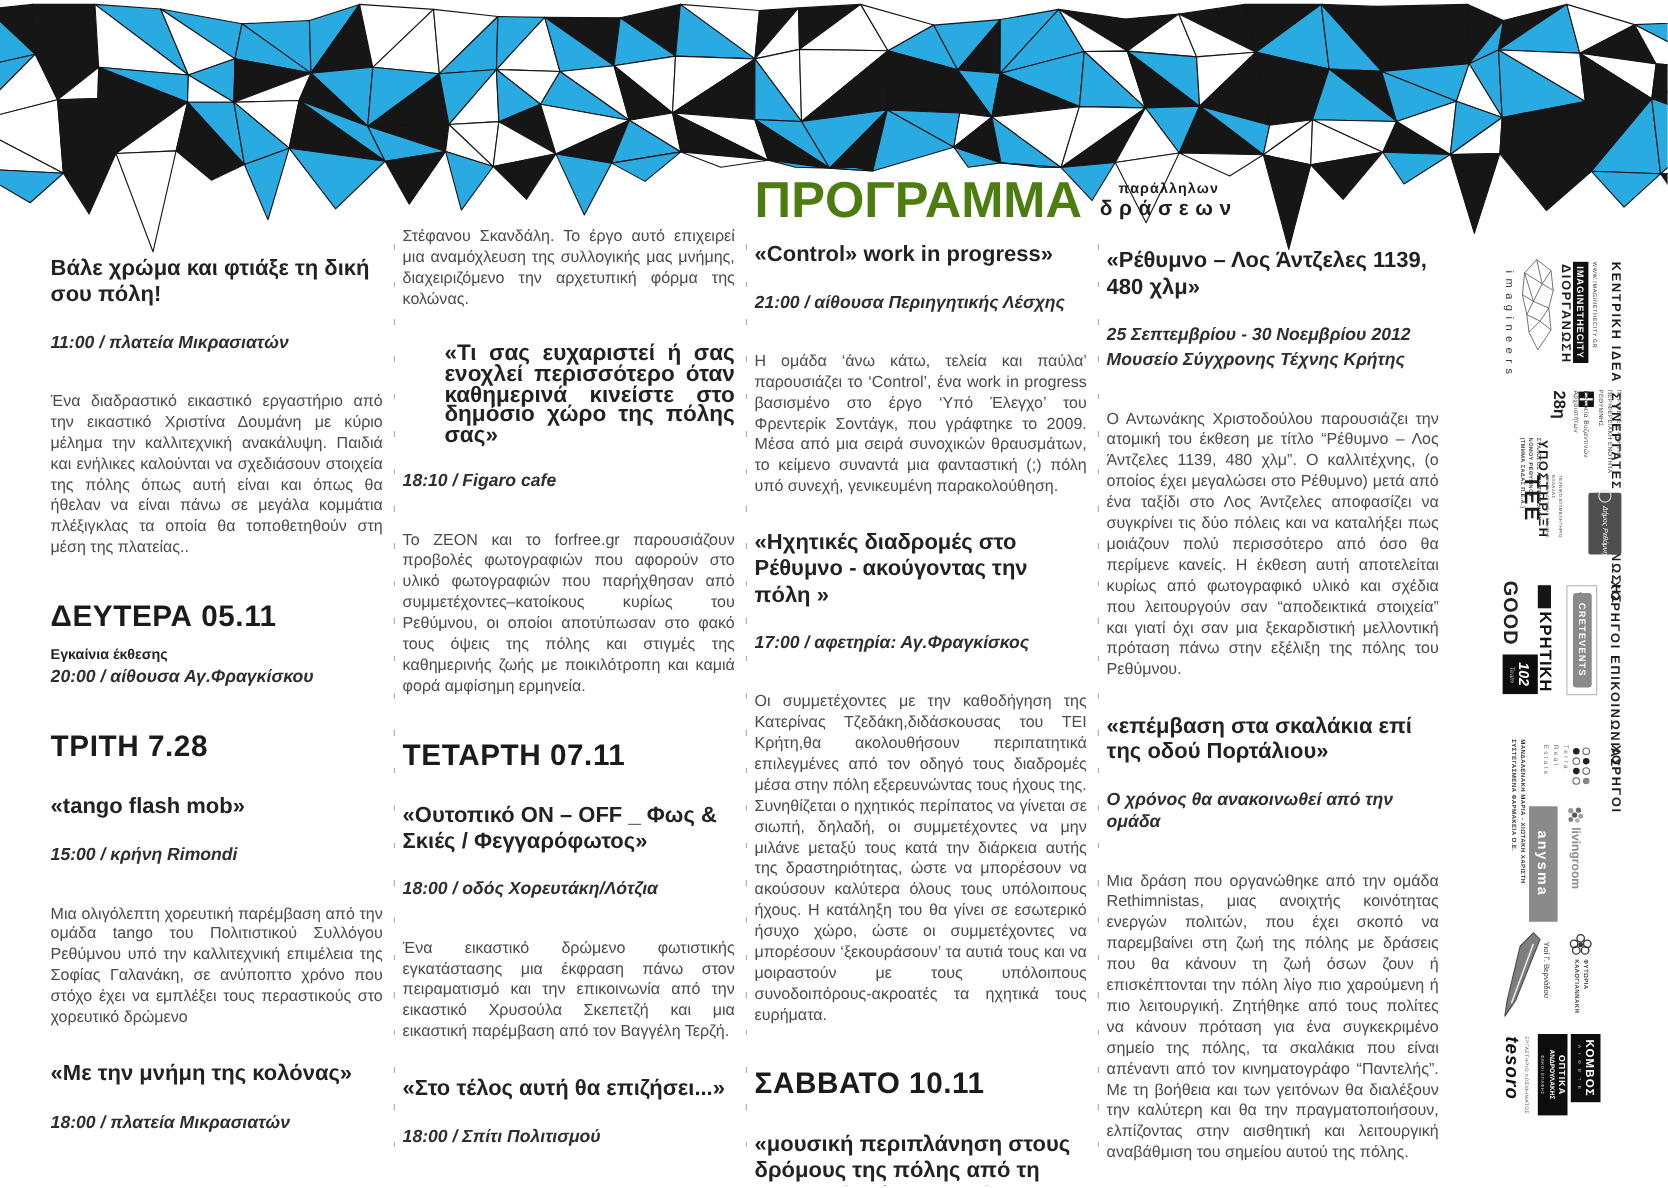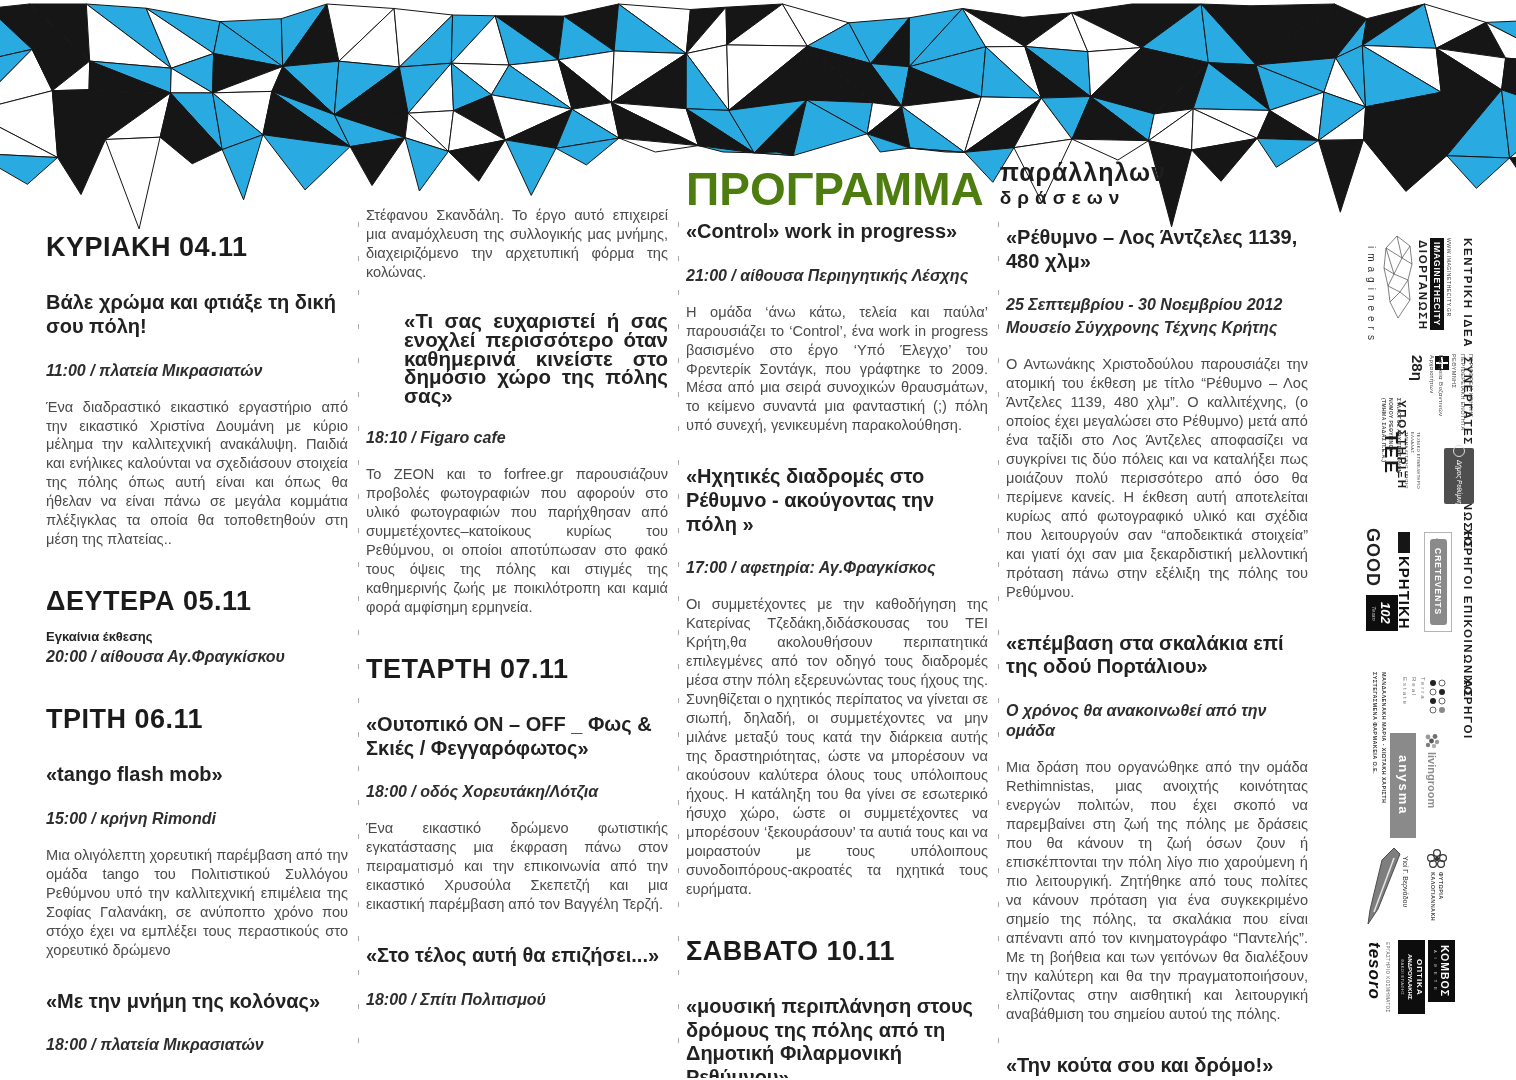--- a/index.html
+++ b/index.html
@@ -7,39 +7,39 @@
     width:1516px;height:1080px;position:relative;overflow:hidden;
     background:#ffffff;
     font-family:"Liberation Sans","DejaVu Sans",sans-serif;
     color:#3d3d3d;
   }
   
   #banner{position:absolute;left:0;top:0;width:1516px;height:245px;}
   #title-block{position:absolute;left:686px;top:158px;display:flex;align-items:flex-end;z-index:5;}
   #title-main{font-size:46px;font-weight:800;color:#4d7c0f;letter-spacing:0px;line-height:1;}
   #title-sub{margin-left:16px;padding-bottom:3px;font-weight:700;color:#1d1d1d;}
-  #title-sub .s1{display:block;font-size:25px;letter-spacing:1px;line-height:1.15;}
+  #title-sub .s1{display:block;font-size:13px;letter-spacing:1px;line-height:1.15;text-align:center;}
   #title-sub .s2{display:block;font-size:19px;letter-spacing:6px;line-height:1.15;}
   
   .fold{position:absolute;top:222px;height:846px;width:1px;
     background:repeating-linear-gradient(#a9a9a9 0 5px,transparent 5px 34px);}
   
   .col{position:absolute;width:302px;overflow:hidden;}
   #col0{left:46px;top:233px;height:845px;}
   #col1{left:366px;top:206px;height:872px;}
   #col2{left:686px;top:220px;height:858px;}
   #col3{left:1006px;top:226px;height:852px;}
   .col>:first-child{margin-top:0;}
   .day{margin-top:38px;font-size:27px;font-weight:800;letter-spacing:.5px;color:#1b1b1b;line-height:1.05;}
   .title{margin-top:30px;font-size:20px;font-weight:700;color:#222;line-height:1.18;}
   .title.tight{line-height:.92;text-align:justify;font-size:20.5px;margin-left:38px;}
   .title2{margin-top:14px;font-size:13px;font-weight:700;color:#222;line-height:1.1;}
   .meta{margin-top:22px;font-size:16px;font-weight:700;font-style:italic;color:#2e2e2e;line-height:1.25;}
   .meta0{margin-top:3px;}
-  .body{margin-top:17px;font-size:14.6px;line-height:1.3;color:#4b4b4b;text-align:justify;}
+  .body{margin-top:34px;font-size:14.6px;line-height:1.3;color:#4b4b4b;text-align:justify;}
   .sb{position:absolute;}
   .sb-label{writing-mode:vertical-rl;font-weight:700;font-size:11.5px;letter-spacing:1.6px;color:#1e1e1e;white-space:nowrap;}
   .tinyline{display:block;font-size:5.5px;letter-spacing:.4px;color:#444;line-height:1.5;white-space:nowrap;}
   #lbl-idea{left:1462px;top:238px;}
   #imaginethecity{left:1430px;top:238px;display:flex;}
   #imaginethecity .box{writing-mode:vertical-rl;background:#101010;color:#fff;font-weight:700;font-size:8.5px;letter-spacing:.8px;padding:4px 2px;white-space:nowrap;}
   #imaginethecity .url{writing-mode:vertical-rl;font-size:5px;letter-spacing:.6px;color:#333;margin-left:2px;white-space:nowrap;}
   #lbl-org{left:1417px;top:240px;}
   #imagineers-mesh{left:1380px;top:234px;}
   #imagineers-text{left:1366px;top:246px;writing-mode:vertical-rl;font-size:10px;letter-spacing:5px;color:#333;}
@@ -310,28 +310,27 @@
     <span class="s1">παράλληλων</span>
     <span class="s2">δράσεων</span>
   </div>
 </div>
 
 <div class="fold" style="left:358px"></div>
 <div class="fold" style="left:678px"></div>
 <div class="fold" style="left:998px"></div>
 
 <div class="col" id="col0">
-    <div class="day">ΚΥΡΙΑΚΗ 04.11</div>
     <div class="title">Βάλε χρώμα και φτιάξε τη δική σου πόλη!</div>
     <div class="meta">11:00  /   πλατεία Μικρασιατών</div>
     <div class="body">Ένα διαδραστικό εικαστικό εργαστήριο από την εικαστικό Χριστίνα Δουμάνη  με κύριο μέλημα την καλλιτεχνική ανακάλυψη. Παιδιά και ενήλικες καλούνται να σχεδιάσουν στοιχεία της πόλης όπως αυτή είναι και όπως θα ήθελαν να είναι πάνω σε μεγάλα κομμάτια πλέξιγκλας τα οποία θα τοποθετηθούν στη μέση της πλατείας..</div>
     <div class="day">ΔΕΥΤΕΡΑ 05.11</div>
     <div class="title2">Εγκαίνια έκθεσης</div>
     <div class="meta meta0">20:00  /   αίθουσα Αγ.Φραγκίσκου</div>
-    <div class="day">ΤΡΙΤΗ 06.11</div>
+    <div class="day">ΤΡΙΤΗ 7.28</div>
     <div class="title">«tango flash mob»</div>
     <div class="meta">15:00  /   κρήνη Rimondi</div>
     <div class="body">Μια ολιγόλεπτη χορευτική παρέμβαση από την ομάδα tango του Πολιτιστικού Συλλόγου Ρεθύμνου υπό την καλλιτεχνική επιμέλεια της Σοφίας Γαλανάκη, σε ανύποπτο χρόνο που στόχο έχει να εμπλέξει τους περαστικούς στο χορευτικό δρώμενο</div>
     <div class="title">«Με την μνήμη της κολόνας»</div>
     <div class="meta">18:00  /   πλατεία Μικρασιατών</div>
   </div>
 <div class="col" id="col1">
     <div class="body">Στέφανου Σκανδάλη. Το έργο αυτό επιχειρεί μια αναμόχλευση της συλλογικής μας μνήμης, διαχειριζόμενο την αρχετυπική φόρμα της κολώνας.</div>
     <div class="title tight">«Τι σας ευχαριστεί ή σας ενοχλεί περισσότερο όταν καθημερινά κινείστε στο δημόσιο χώρο της πόλης σας»</div>
     <div class="meta">18:10  /   Figaro cafe</div>

